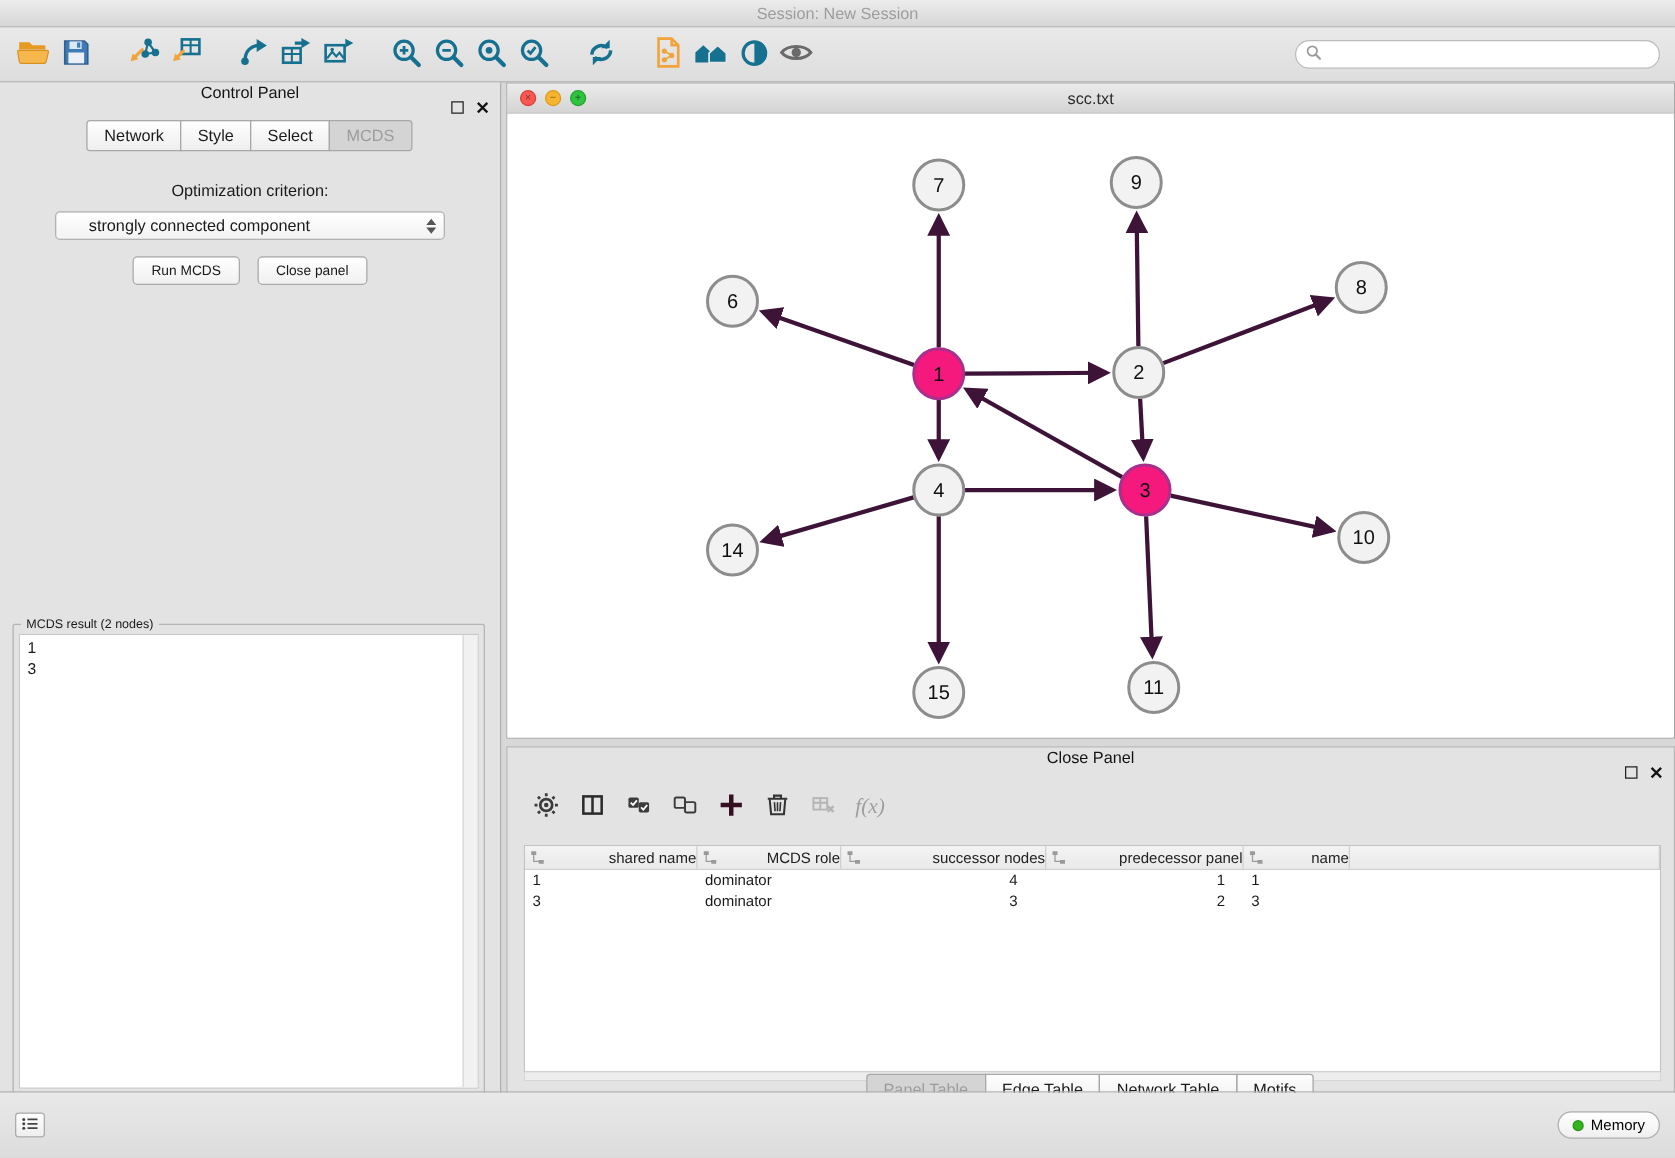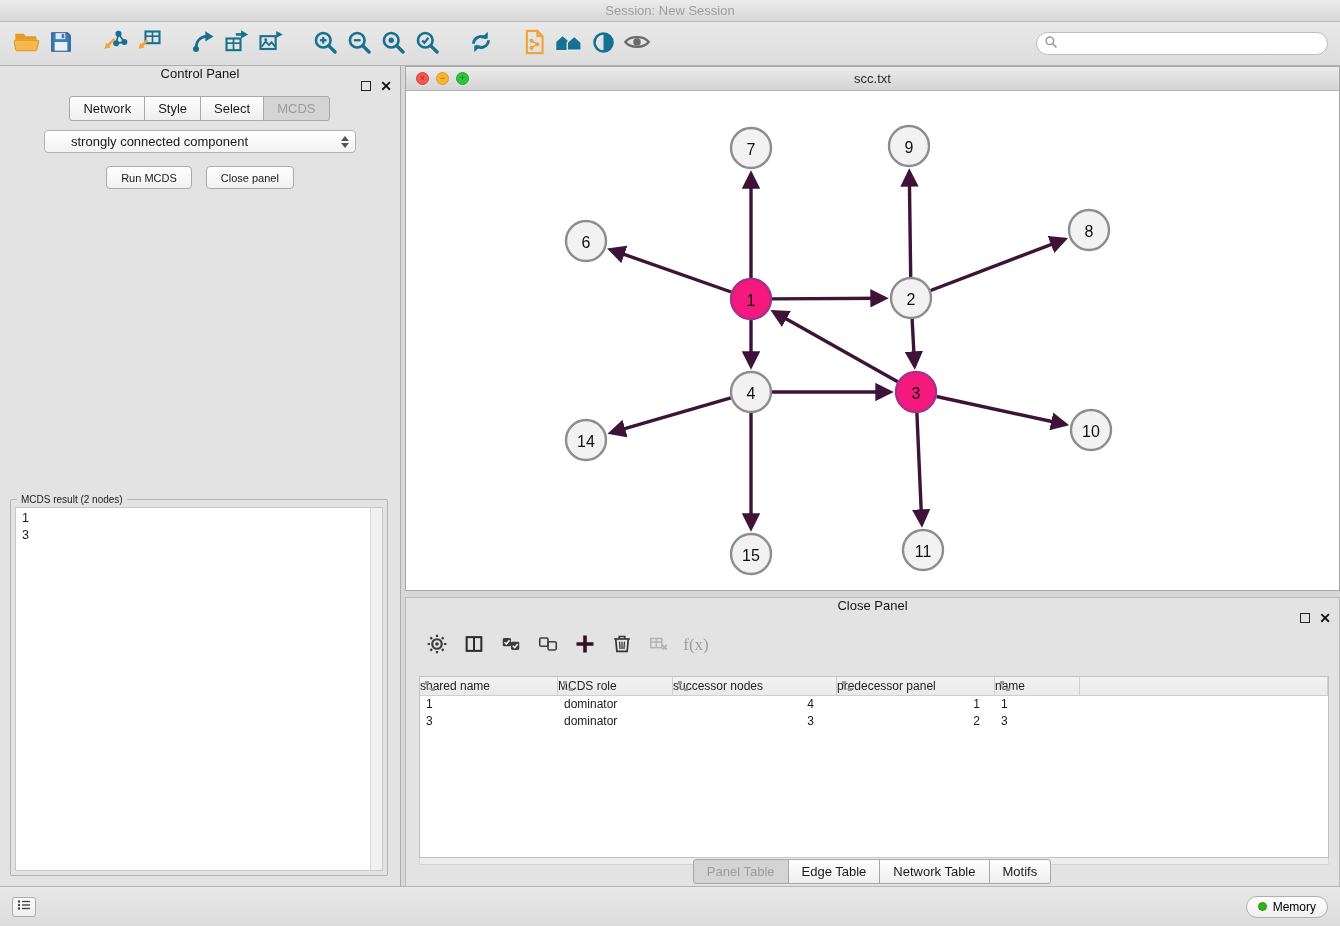--- a/index.html
+++ b/index.html
@@ -114,41 +114,41 @@
   .net-canvas svg { display:block; }
   svg text { font-family:"Liberation Sans", sans-serif; }
   
   .table-panel {
     position:absolute; left:405px; right:0; top:597px; bottom:36px;
     background:#e3e3e3; border:1px solid #b9b9b9;
   }
   .tp-toolbar { display:flex; align-items:center; gap:7px; margin:7px 0 0 16px; }
   .tp-btn { width:30px; height:28px; display:flex; align-items:center; justify-content:center;
             background:transparent; border:none; cursor:pointer; }
-  .fx { font-family:"Liberation Serif", serif; font-size:17px; color:#9e9e9e; }
+  .fx { font-family:"Liberation Serif", serif; font-style:italic; font-size:17px; color:#9e9e9e; }
   .tp-table {
     position:absolute; left:13px; right:10px; top:78px; height:182px;
     background:#fff; border:1px solid #c2c2c2;
   }
   .thead { display:flex; height:19px; background:linear-gradient(#f3f3f3,#e9e9e9); border-bottom:1px solid #cfcfcf; }
   .th {
-    position:relative; display:flex; align-items:center; justify-content:flex-start;
+    position:relative; display:flex; align-items:center; justify-content:flex-end;
     font-size:12px; color:#222; border-right:1px solid #cfcfcf; overflow:hidden;
   }
   .th svg { position:absolute; left:4px; }
   .trow { display:flex; height:17px; font-size:12px; }
   .td { padding:1px 6px; border-right:1px solid transparent; overflow:hidden; white-space:nowrap; }
   .c0 { width:138px; } .c1 { width:115px; } .c2 { width:164px; } .c3 { width:158px; } .c4 { width:85px; } .cf { flex:1; }
   .num-r { text-align:right; }
   .c2.num-r { padding-right:22px; } .c3.num-r { padding-right:14px; }
   .tp-scroll { position:absolute; left:13px; right:10px; top:260px; height:7px; background:#ededed; border:1px solid #d6d6d6; border-top:none; }
   .tp-tabs { position:absolute; bottom:5px; left:0; right:0; display:flex; justify-content:center; }
   
   .statusbar {
-    position:absolute; left:0; right:0; bottom:0; height:40px;
+    position:absolute; left:0; right:0; bottom:0; height:53px;
     background:linear-gradient(#e9e9e9,#dcdcdc); border-top:1px solid #b4b4b4;
     display:flex; align-items:center; padding:0 12px;
   }
   .list-btn {
     width:24px; height:20px; border:1px solid #ababab; border-radius:3px;
     background:linear-gradient(#fff,#eee); display:flex; align-items:center; justify-content:center; cursor:pointer;
   }
   .memory-btn {
     margin-left:auto; height:22px; border:1px solid #b0b0b0; border-radius:11px;
     background:linear-gradient(#ffffff,#efefef); display:flex; align-items:center; gap:6px;
@@ -331,20 +331,21 @@
     </span>
   </div>
 
   <div class="cp-tabs">
     <span class="tab">Network</span>
     <span class="tab">Style</span>
     <span class="tab">Select</span>
     <span class="tab active">MCDS</span>
   </div>
 
+  <div class="opt-label">Optimization criterion:</div>
 
   <div class="cp-select">
     <span>strongly connected component</span>
     <span class="spin">
         <i class="up"></i>
         <i class="dn"></i>
       </span>
   </div>
 
   <div class="cp-buttons">

